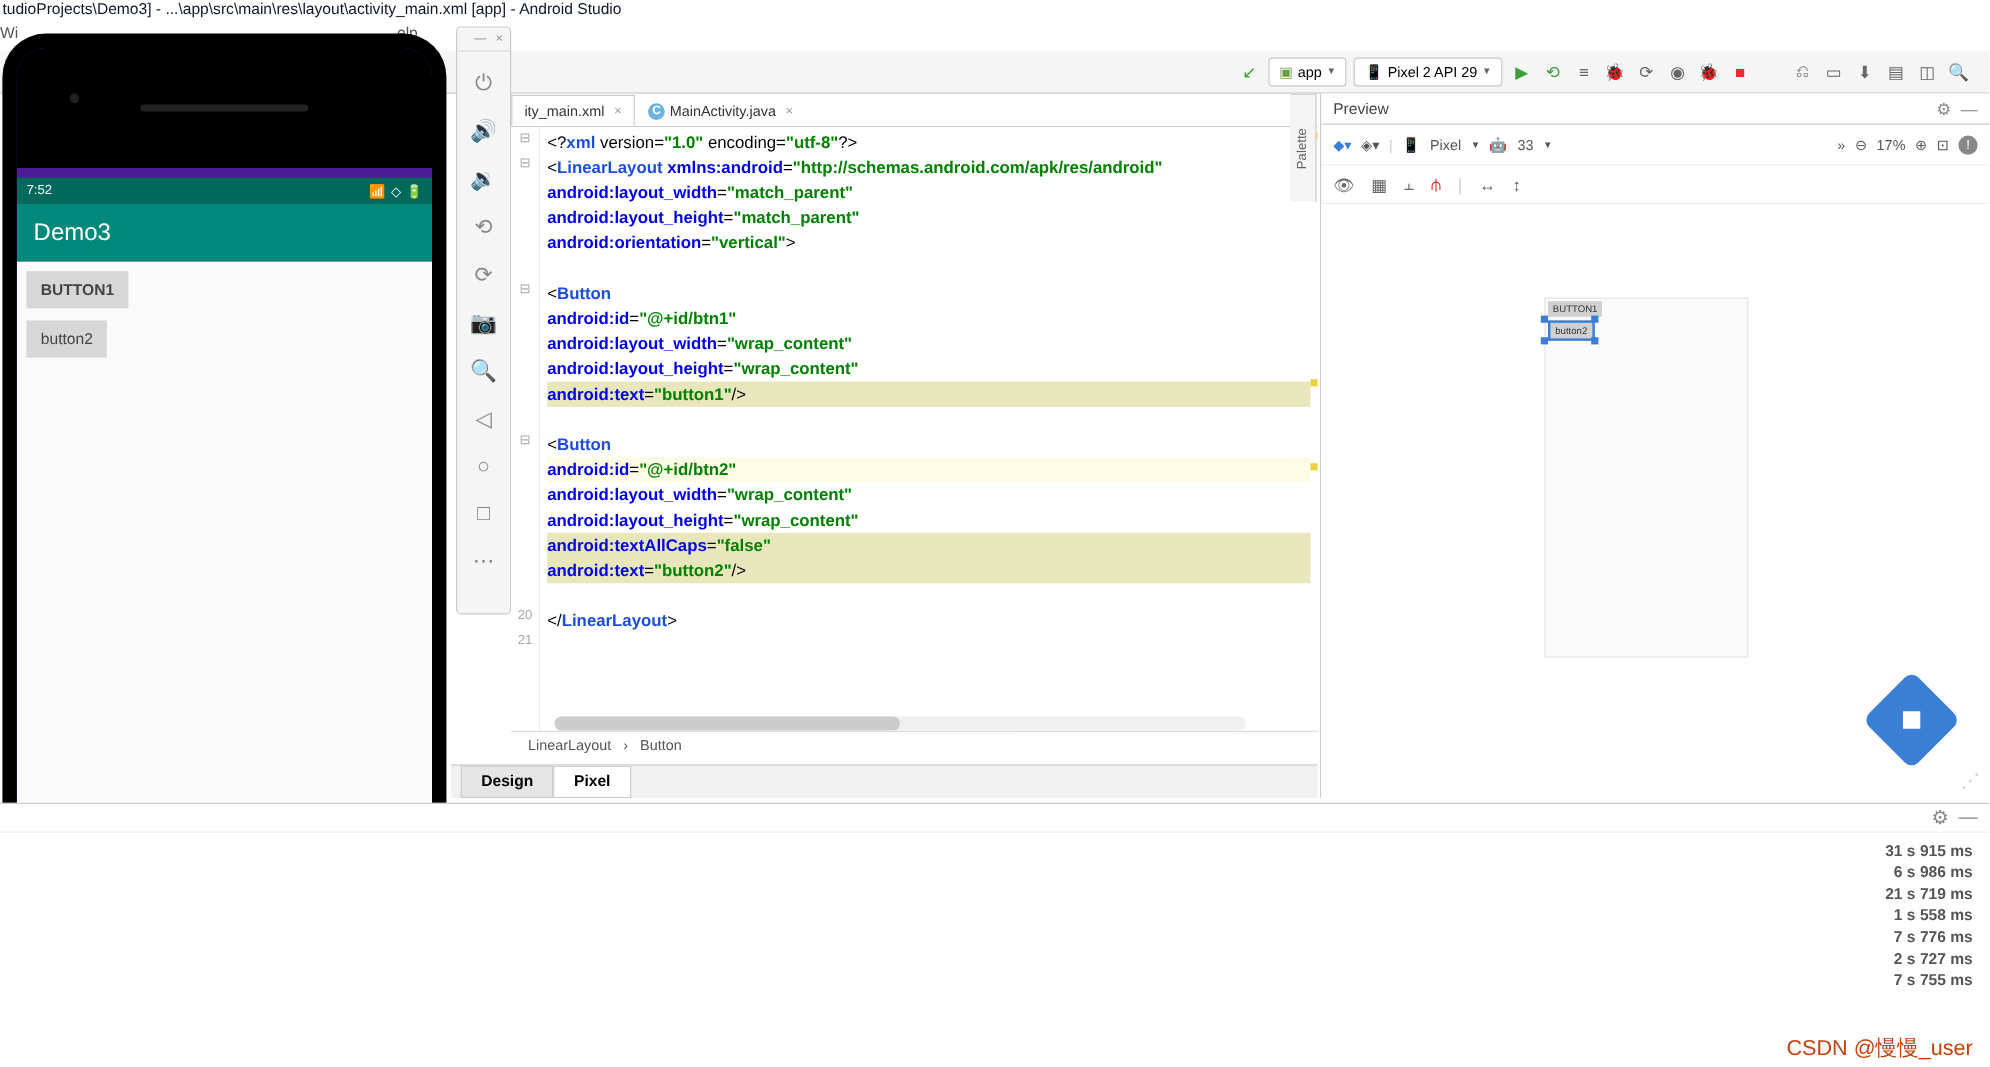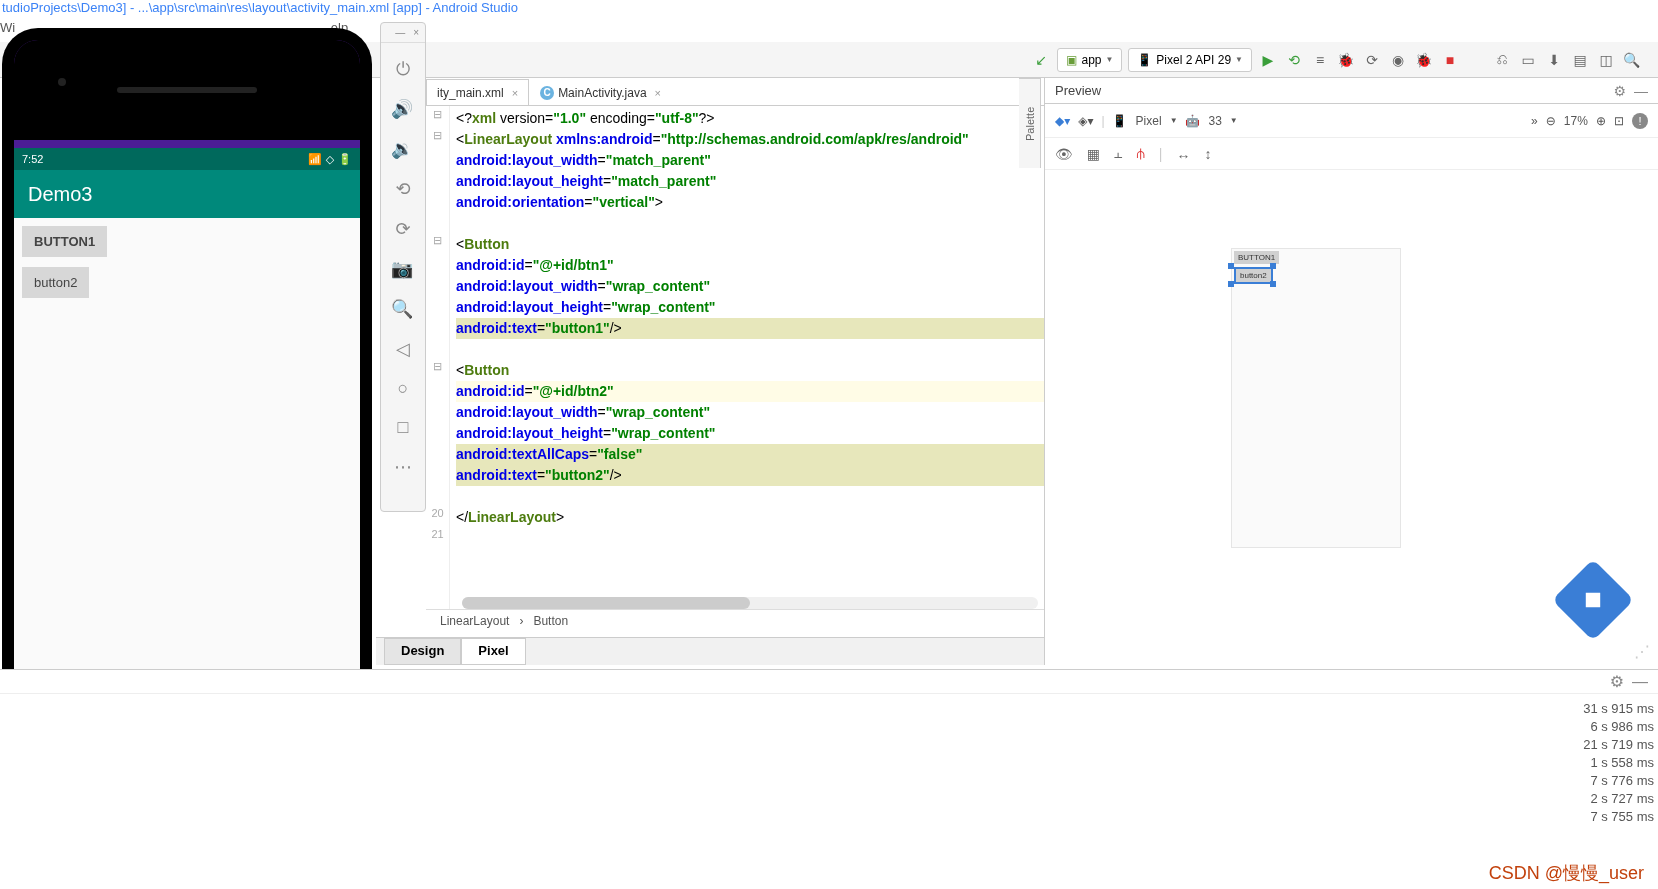--- a/index.html
+++ b/index.html
@@ -1,18 +1,18 @@
 <!DOCTYPE html>
 <html><head>
 <meta charset="utf-8">
 <style>
 * { box-sizing: border-box; margin: 0; padding: 0; font-family: "Segoe UI", Arial, sans-serif; }
 body { background: #fff; width: 1658px; height: 889px; position: relative; overflow: hidden; }
 
-.title-bar { position: absolute; top: 0; left: 0; right: 0; height: 20px; color: #3b82f6; font-size: 13px; padding-left: 2px; }
+.title-bar { position: absolute; top: 0; left: 0; right: 0; height: 20px; color: #0f172a; font-size: 13px; padding-left: 2px; }
 .menu-bar { position: absolute; top: 20px; left: 0; right: 0; height: 22px; color: #555; font-size: 13px; }
 .menu-bar span { margin-right: 32px; }
 
 .toolbar-top { position: absolute; top: 42px; left: 0; right: 0; height: 36px; border-bottom: 1px solid #ccc; background: #f5f5f5; display: flex; align-items: center; justify-content: flex-end; gap: 6px; padding-right: 16px; }
 .toolbar-btn { width: 20px; height: 20px; display: flex; align-items: center; justify-content: center; color: #666; font-size: 14px; cursor: pointer; }
 .toolbar-btn.green { color: #3a9e3a; }
 .toolbar-btn.red { color: #d33; }
 .toolbar-dropdown { display: flex; align-items: center; border: 1px solid #ccc; border-radius: 3px; padding: 2px 8px; font-size: 12px; gap: 4px; background: #fff; height: 24px; }
 .toolbar-dropdown .caret { font-size: 8px; color: #666; }
 
@@ -44,54 +44,54 @@
 .tab-icon-c { width: 14px; height: 14px; border-radius: 50%; background: #6bb3e0; color: #fff; display: flex; align-items: center; justify-content: center; font-size: 10px; font-weight: bold; }
 
 
 .editor { position: absolute; left: 426px; right: 560px; top: 106px; bottom: 280px; background: #fff; font-family: "Consolas", monospace; font-size: 14px; display: flex; }
 .gutter { width: 24px; border-right: 1px solid #eee; display: flex; flex-direction: column; align-items: center; color: #aaa; font-size: 11px; padding-top: 2px; }
 .gutter .ln { height: 21px; }
 .code { flex: 1; padding: 2px 6px; line-height: 21px; white-space: nowrap; overflow: hidden; position: relative; }
 .code .line { height: 21px; }
 .hl-line { background: #fffce6; }
 .hl-attr { background: #e7e7bb; }
-.kw { color: #4d7c0f; font-weight: bold; }
+.kw { color: #1d4ed8; font-weight: bold; }
 .attr { color: #0000e6; font-weight: bold; }
 .str { color: #008000; font-weight: bold; }
 .scrollbar-h { position: absolute; bottom: 0; left: 12px; right: 60px; height: 12px; background: #f0f0f0; border-radius: 6px; }
 .scrollbar-thumb { width: 50%; height: 100%; background: #ccc; border-radius: 6px; }
 .yellow-marker { position: absolute; right: -2px; width: 8px; height: 6px; background: #f0d040; }
 .breadcrumb { position: absolute; left: 426px; right: 560px; bottom: 258px; height: 22px; background: #fff; border-top: 1px solid #ddd; display: flex; align-items: center; padding: 0 14px; font-size: 12px; color: #555; gap: 10px; }
 
 
 .footer-tabs { position: absolute; left: 376px; right: 560px; bottom: 224px; height: 28px; display: flex; border-top: 1px solid #ccc; background: #f1f1f1; padding-left: 8px; }
 .footer-tab { padding: 4px 16px; font-size: 13px; border: 1px solid #ccc; background: #e5e5e5; font-weight: bold; }
 .footer-tab.active { background: #fff; }
 
 
-.preview-panel { position: absolute; right: 0; top: 78px; width: 614px; bottom: 224px; border-left: 1px solid #ccc; background: #fff; display: flex; flex-direction: column; justify-content: flex-end; }
+.preview-panel { position: absolute; right: 0; top: 78px; width: 558px; bottom: 224px; border-left: 1px solid #ccc; background: #fff; display: flex; flex-direction: column; justify-content: flex-end; }
 .preview-header { height: 26px; border-bottom: 1px solid #ccc; display: flex; align-items: center; padding: 0 10px; font-size: 13px; color: #444; justify-content: space-between; }
 .preview-header-right { display: flex; gap: 8px; color: #888; font-size: 14px; }
 .preview-toolbar1 { height: 34px; border-bottom: 1px solid #eee; display: flex; align-items: center; padding: 0 10px; gap: 8px; font-size: 12px; color: #555; }
 .preview-toolbar1 .sep { color: #ccc; }
 .preview-toolbar2 { height: 32px; border-bottom: 1px solid #eee; display: flex; align-items: center; padding: 0 10px; gap: 14px; color: #666; font-size: 14px; }
 .preview-canvas { flex: 1; background: #fff; position: relative; }
 .preview-device { position: absolute; top: 78px; left: 186px; width: 170px; height: 300px; background: #fafafa; border: 1px solid #e5e5e5; }
 .preview-device-btn1 { position: absolute; top: 2px; left: 2px; font-size: 8px; background: #d0d0d0; padding: 2px 4px; color: #333; }
 .preview-device-btn2 { position: absolute; top: 18px; left: 2px; font-size: 8px; background: #d0d0d0; padding: 2px 4px; color: #333; border: 2px solid #3a7ed6; }
 .sel-handle { position: absolute; width: 6px; height: 6px; background: #3a7ed6; }
 .palette-side { position: absolute; left: -26px; top: 0; width: 22px; height: 90px; writing-mode: vertical-rl; transform: rotate(180deg); font-size: 11px; color: #666; text-align: center; border-left: 1px solid #ccc; border-bottom: 1px solid #ccc; background: #f5f5f5; display:flex; align-items:center; justify-content:center; }
 .resize-handle { position: absolute; bottom: 4px; right: 8px; color: #ccc; font-size: 16px; }
 .blue-icon { position:absolute; right:36px; bottom:36px; width:58px; height:58px; background:#3a7ed6; transform: rotate(45deg); border-radius:8px; }
 .blue-icon::after { content:""; position:absolute; inset:12px; background:#fff; clip-path: polygon(20% 50%, 50% 20%, 80% 50%, 50% 80%); }
 
 
 .log-panel { position: absolute; left: 0; right: 0; bottom: 0; height: 220px; background: #fff; border-top: 1px solid #ccc; }
 .log-header { height: 24px; border-bottom: 1px solid #eee; display: flex; justify-content: flex-end; align-items: center; padding: 0 10px; gap: 8px; color: #888; }
-.log-body { display: flex; flex-direction: column; align-items: flex-end; padding: 6px 4px; font-size: 13px; color: #555; font-family: monospace; }
+.log-body { display: flex; flex-direction: column; align-items: flex-end; padding: 6px 14px; font-size: 13px; color: #555; font-family: monospace; font-weight: bold; }
 .log-body div { line-height: 18px; }
 .watermark { position: absolute; bottom: 4px; right: 14px; color: #c2410c; font-size: 18px; }
 </style>
 </head>
 <body>
 
 <div class="title-bar">tudioProjects\Demo3] - ...\app\src\main\res\layout\activity_main.xml [app] - Android Studio</div>
 <div class="menu-bar">
   <span>Wi</span>
   <span style="margin-left:280px;">elp</span>

